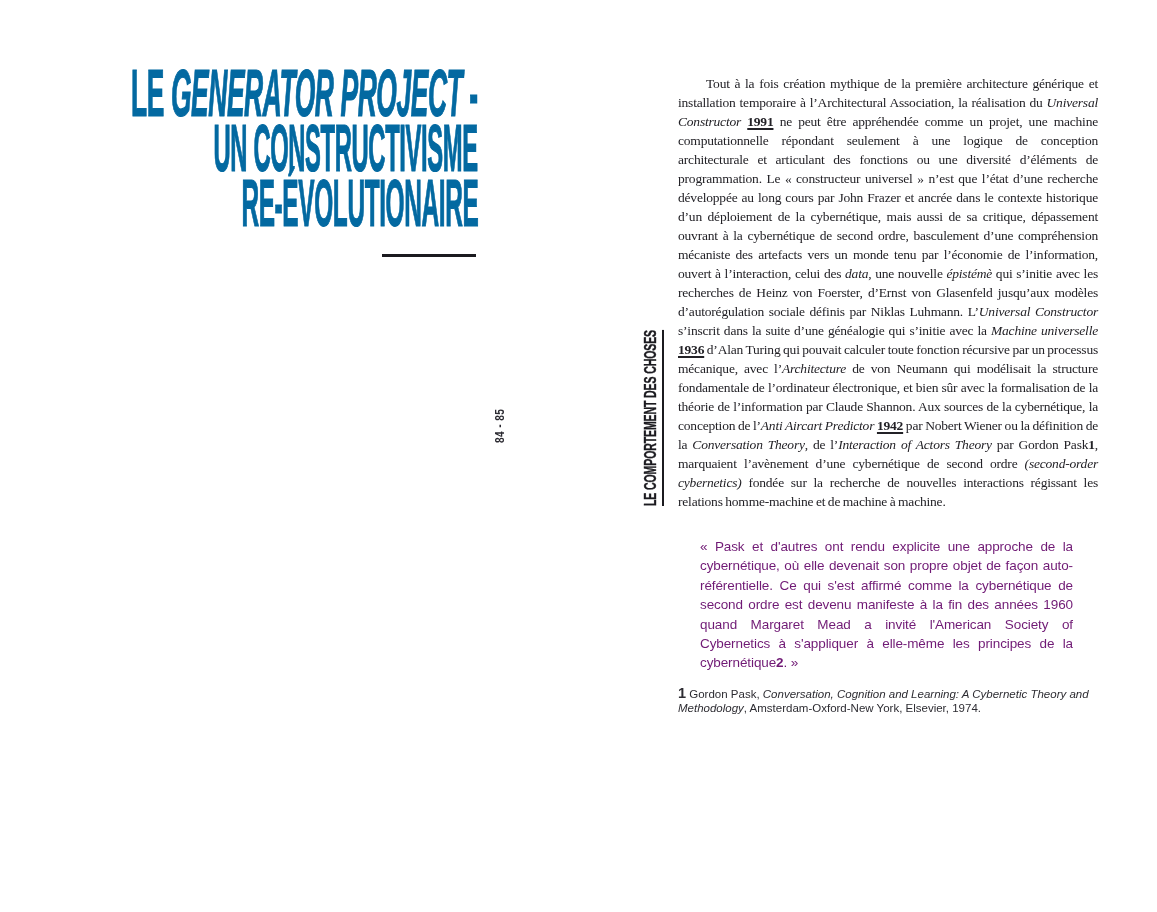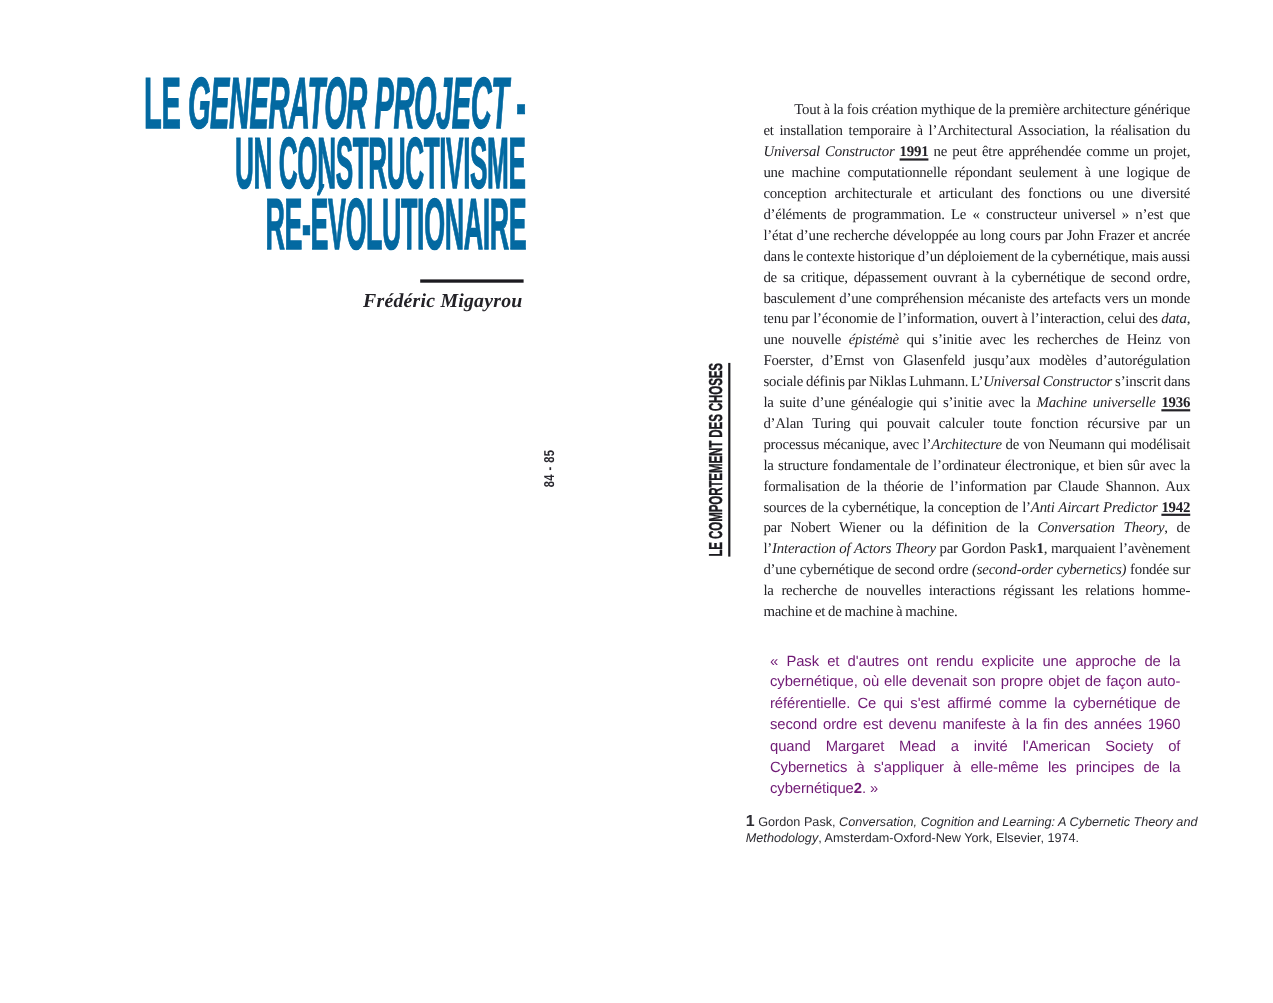--- a/index.html
+++ b/index.html
@@ -57,21 +57,21 @@
   .sidebar-text {
     font-family:"Liberation Sans", sans-serif; font-weight:700;
     font-size:17px; line-height:17px; white-space:nowrap;
     letter-spacing:-0.2px; -webkit-text-stroke:0.4px currentColor;
     border-bottom:2.5px solid #1b1a1f; padding-bottom:3px;
     display:inline-block; transform:scaleX(0.62); transform-origin:0 50%;
   }
 
   .column { position:absolute; left:678px; top:74px; width:420px; }
   .body-par {
-    margin:16px;
+    margin:0;
     font-size:13.5px; line-height:19px;
     text-align:justify; text-indent:28px;
     word-spacing:-0.6px; letter-spacing:-0.2px;
   }
   .run-year {
     font-weight:700;
     text-decoration:underline;
     text-underline-offset:2px;
     text-decoration-thickness:1.5px;
   }
@@ -99,21 +99,20 @@
 <div class="spread">
 
   <div class="title-block">
     <div class="title-line"><span>LE </span><span class="run-i">GENERATOR PROJECT</span><span> -</span></div>
     <div class="title-line"><span>UN CONSTRUCTIVISME</span></div>
     <div class="title-line"><span>RE-ÉVOLUTIONAIRE</span></div>
   </div>
 
   <div class="title-rule"></div>
 
-  <div class="author">Frédéric Migayrou</div>
 
   <div class="folio-rot">
     <span class="squeeze">84 - 85</span>
   </div>
 
   <div class="sidebar-rot">
     <span class="sidebar-text">LE COMPORTEMENT DES CHOSES</span>
   </div>
 
   <div class="column">

